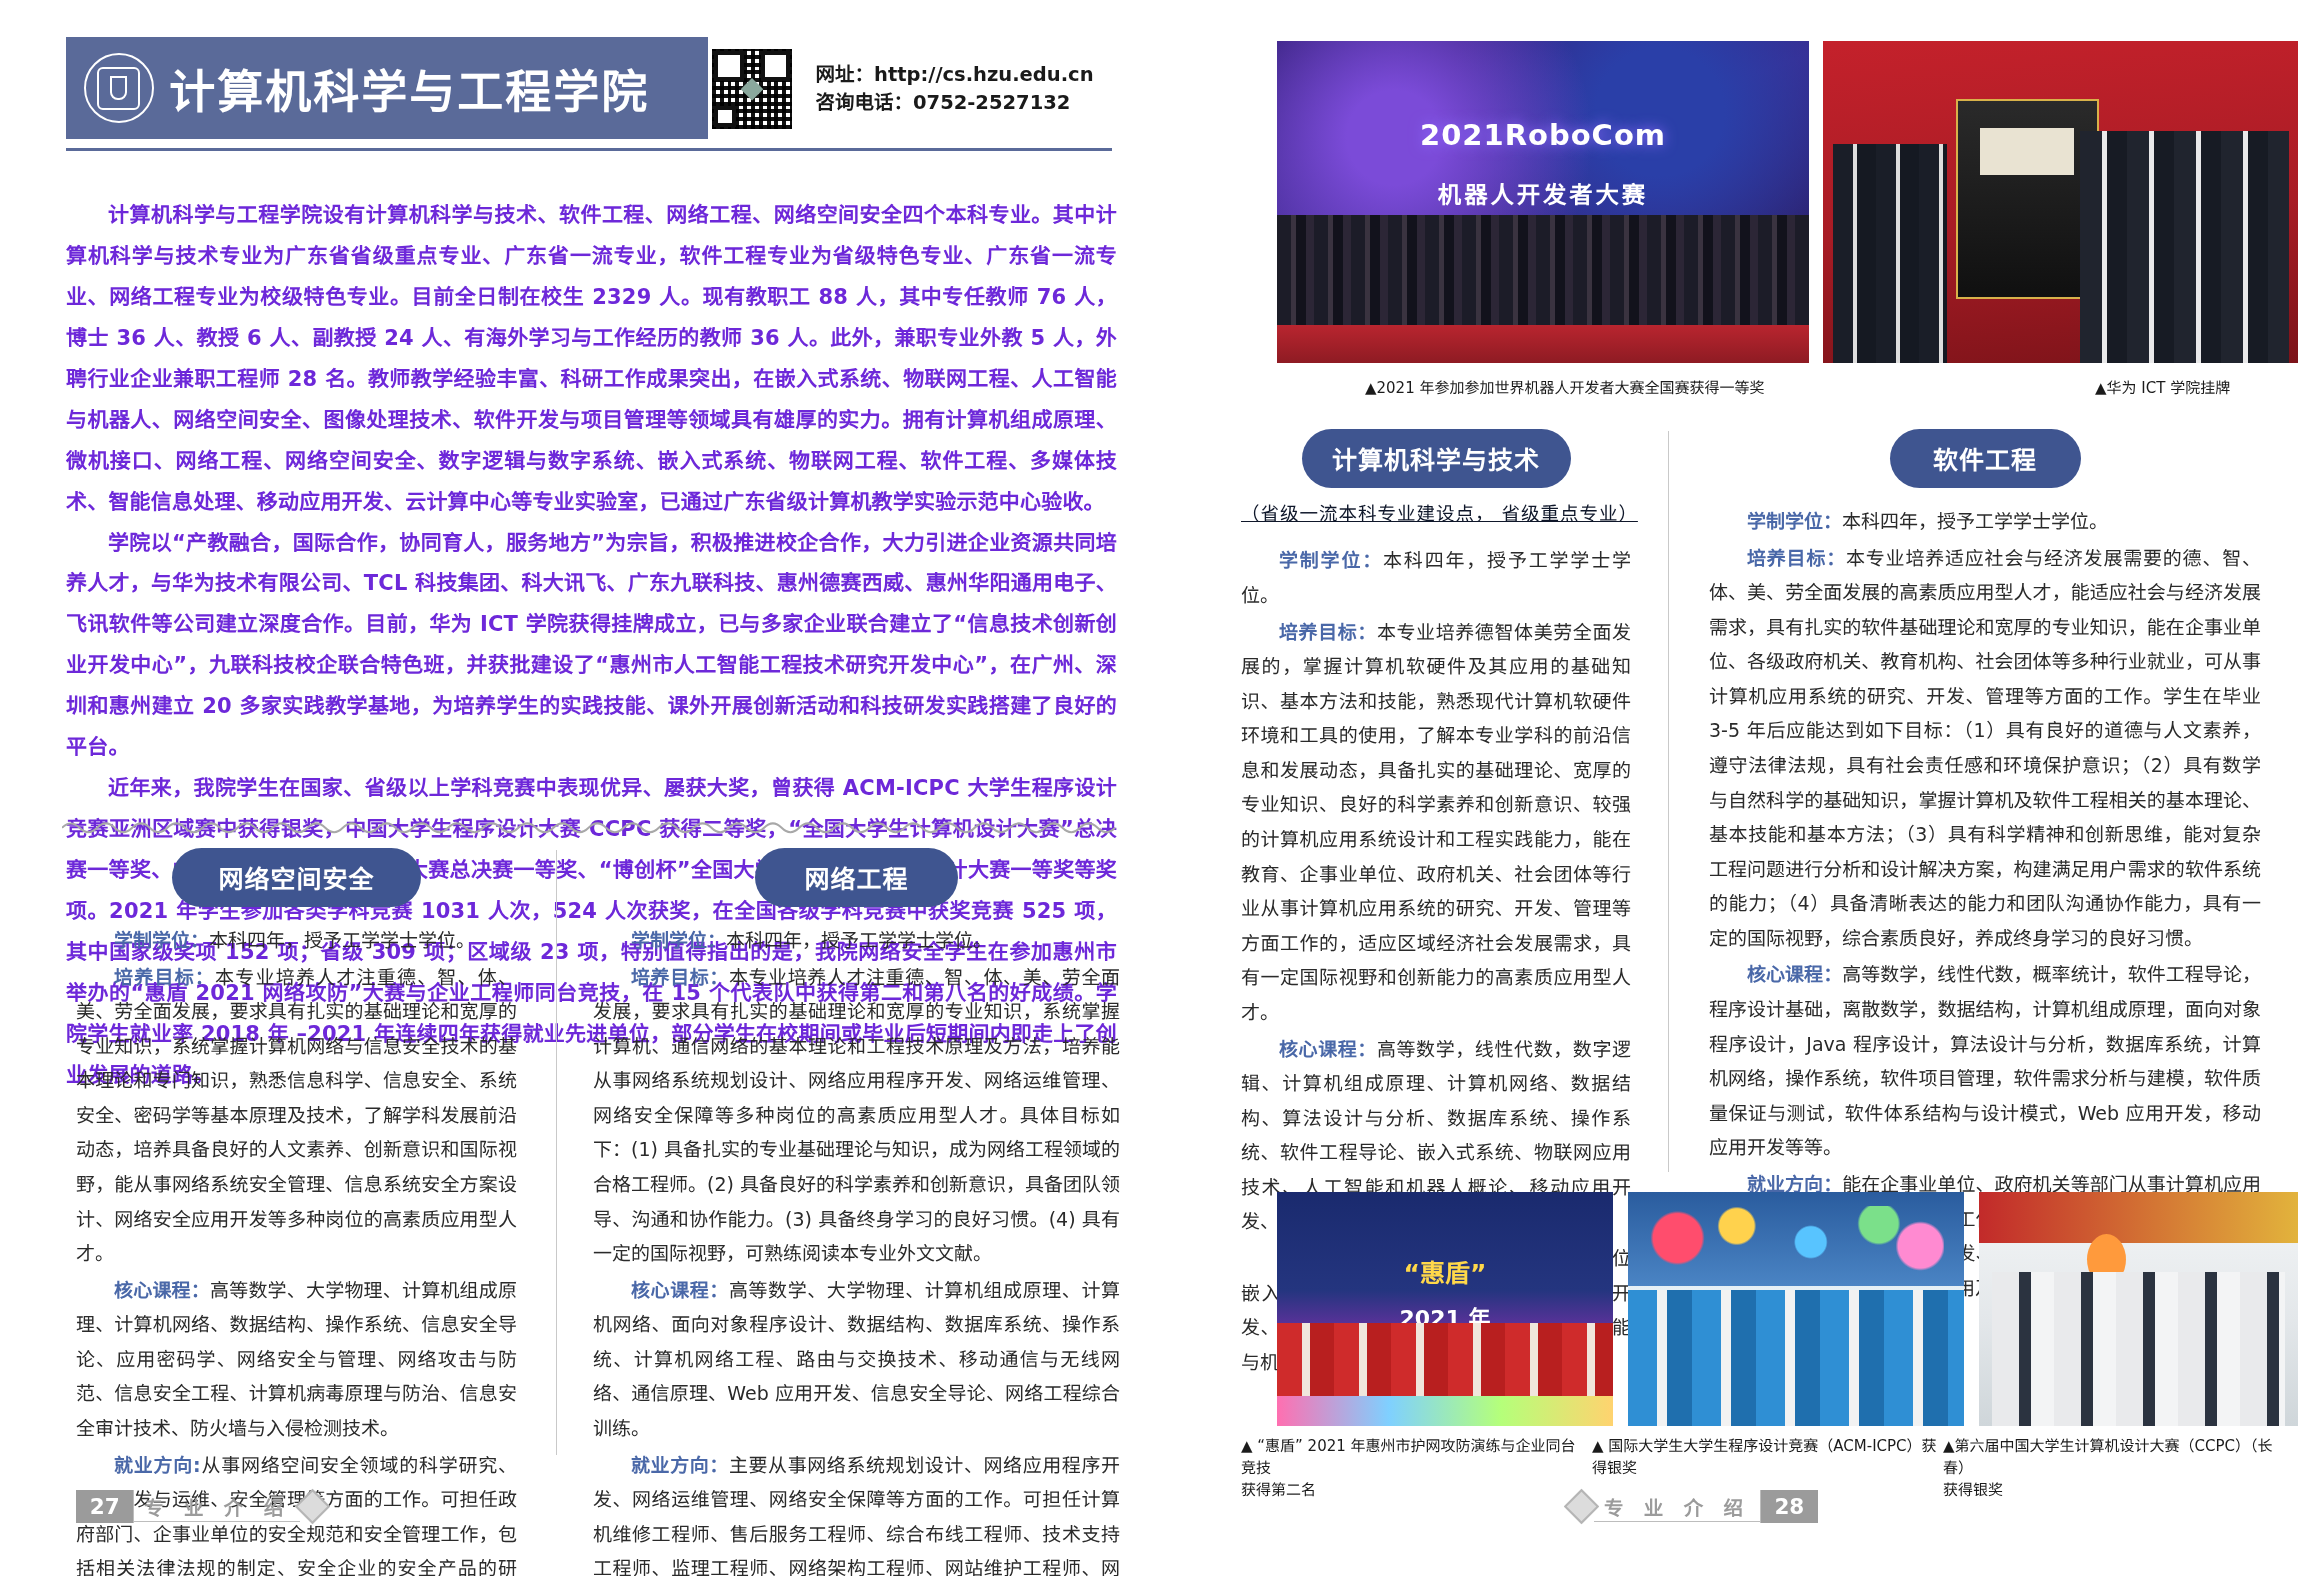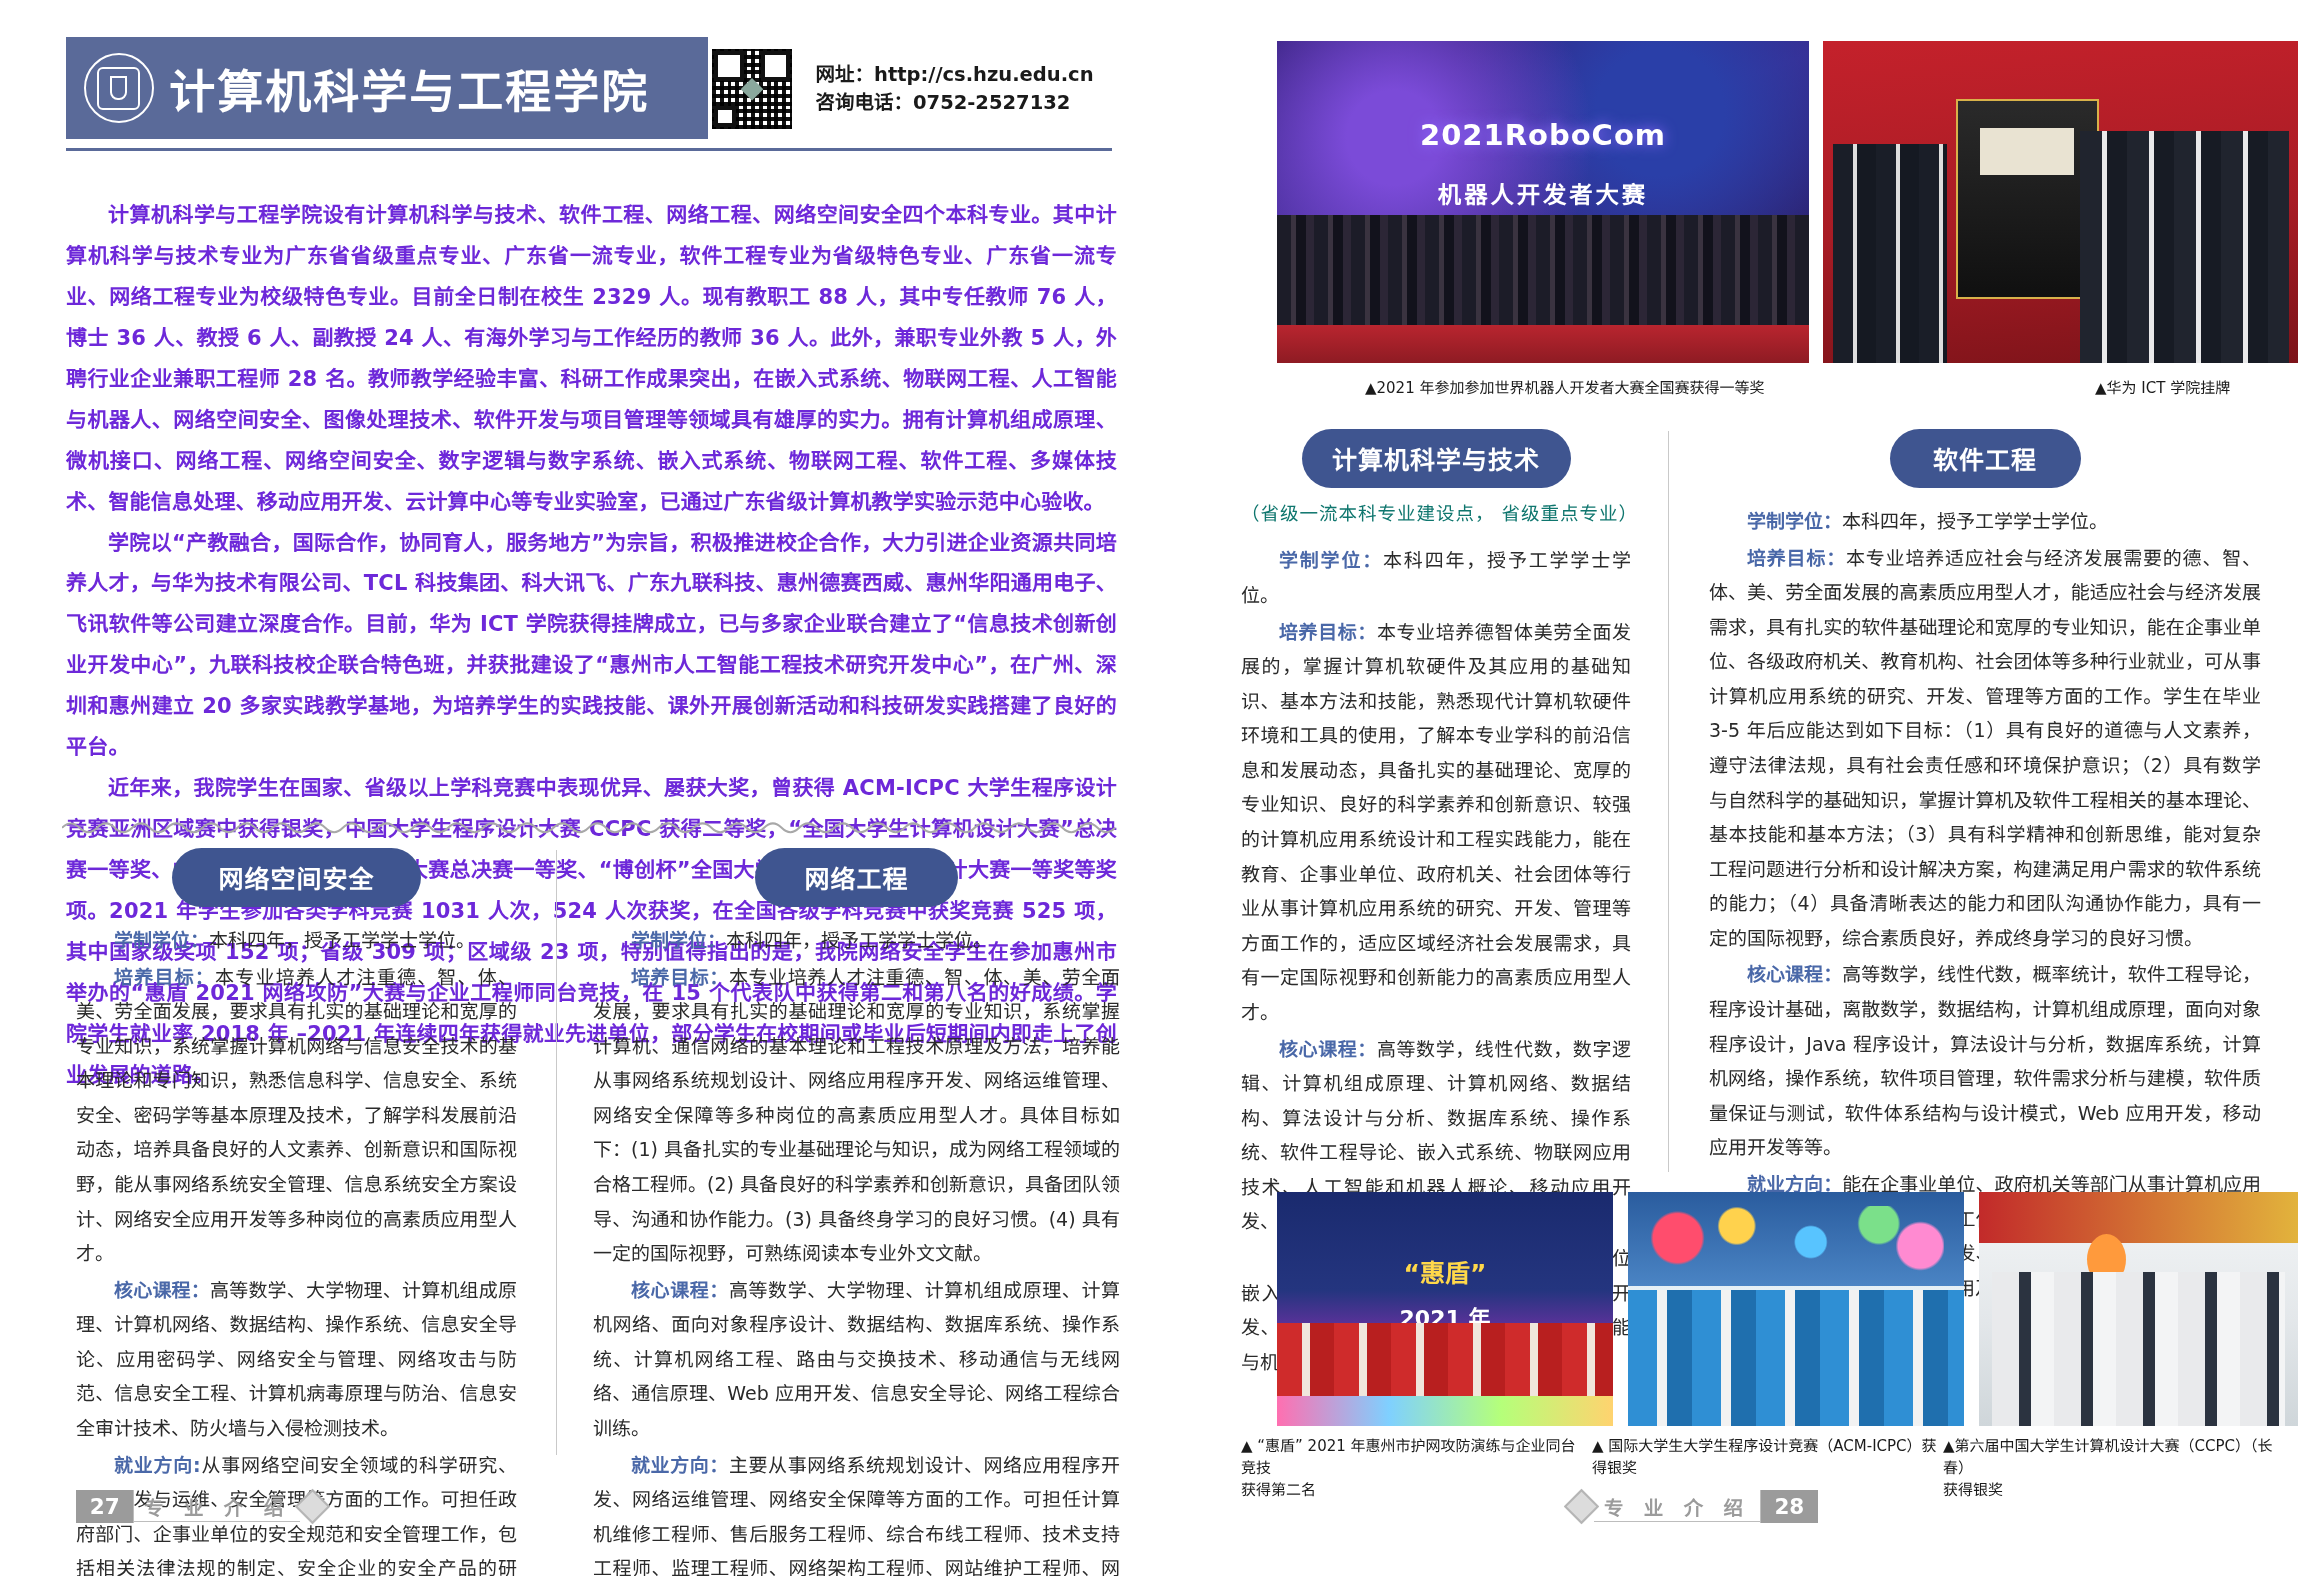--- a/index.html
+++ b/index.html
@@ -120,25 +120,26 @@
     text-align: center;
     font-size: 25px;
     font-weight: bold;
     padding: 10.7px 0 12.7px;
     font-family: "DejaVu Sans", sans-serif;
     letter-spacing: 1px;
   }
   .subtitle {
     text-align: left;
     font-size: 18.5px;
-    color: #0f766e;
+    color: #0f172a;
     line-height: 1.5;
     margin-top: 11.7px;
     font-family: "DejaVu Serif", serif;
     letter-spacing: 1px;
+    text-decoration: underline;
   }
   .body-text {
     font-size: 19px;
     line-height: 1.82;
     color: #2a2a2a;
     text-align: justify;
     margin-top: 15.6px;
     font-family: "DejaVu Sans", sans-serif;
   }
   .body-text p { text-indent: 2em; margin-bottom: 2px; }

